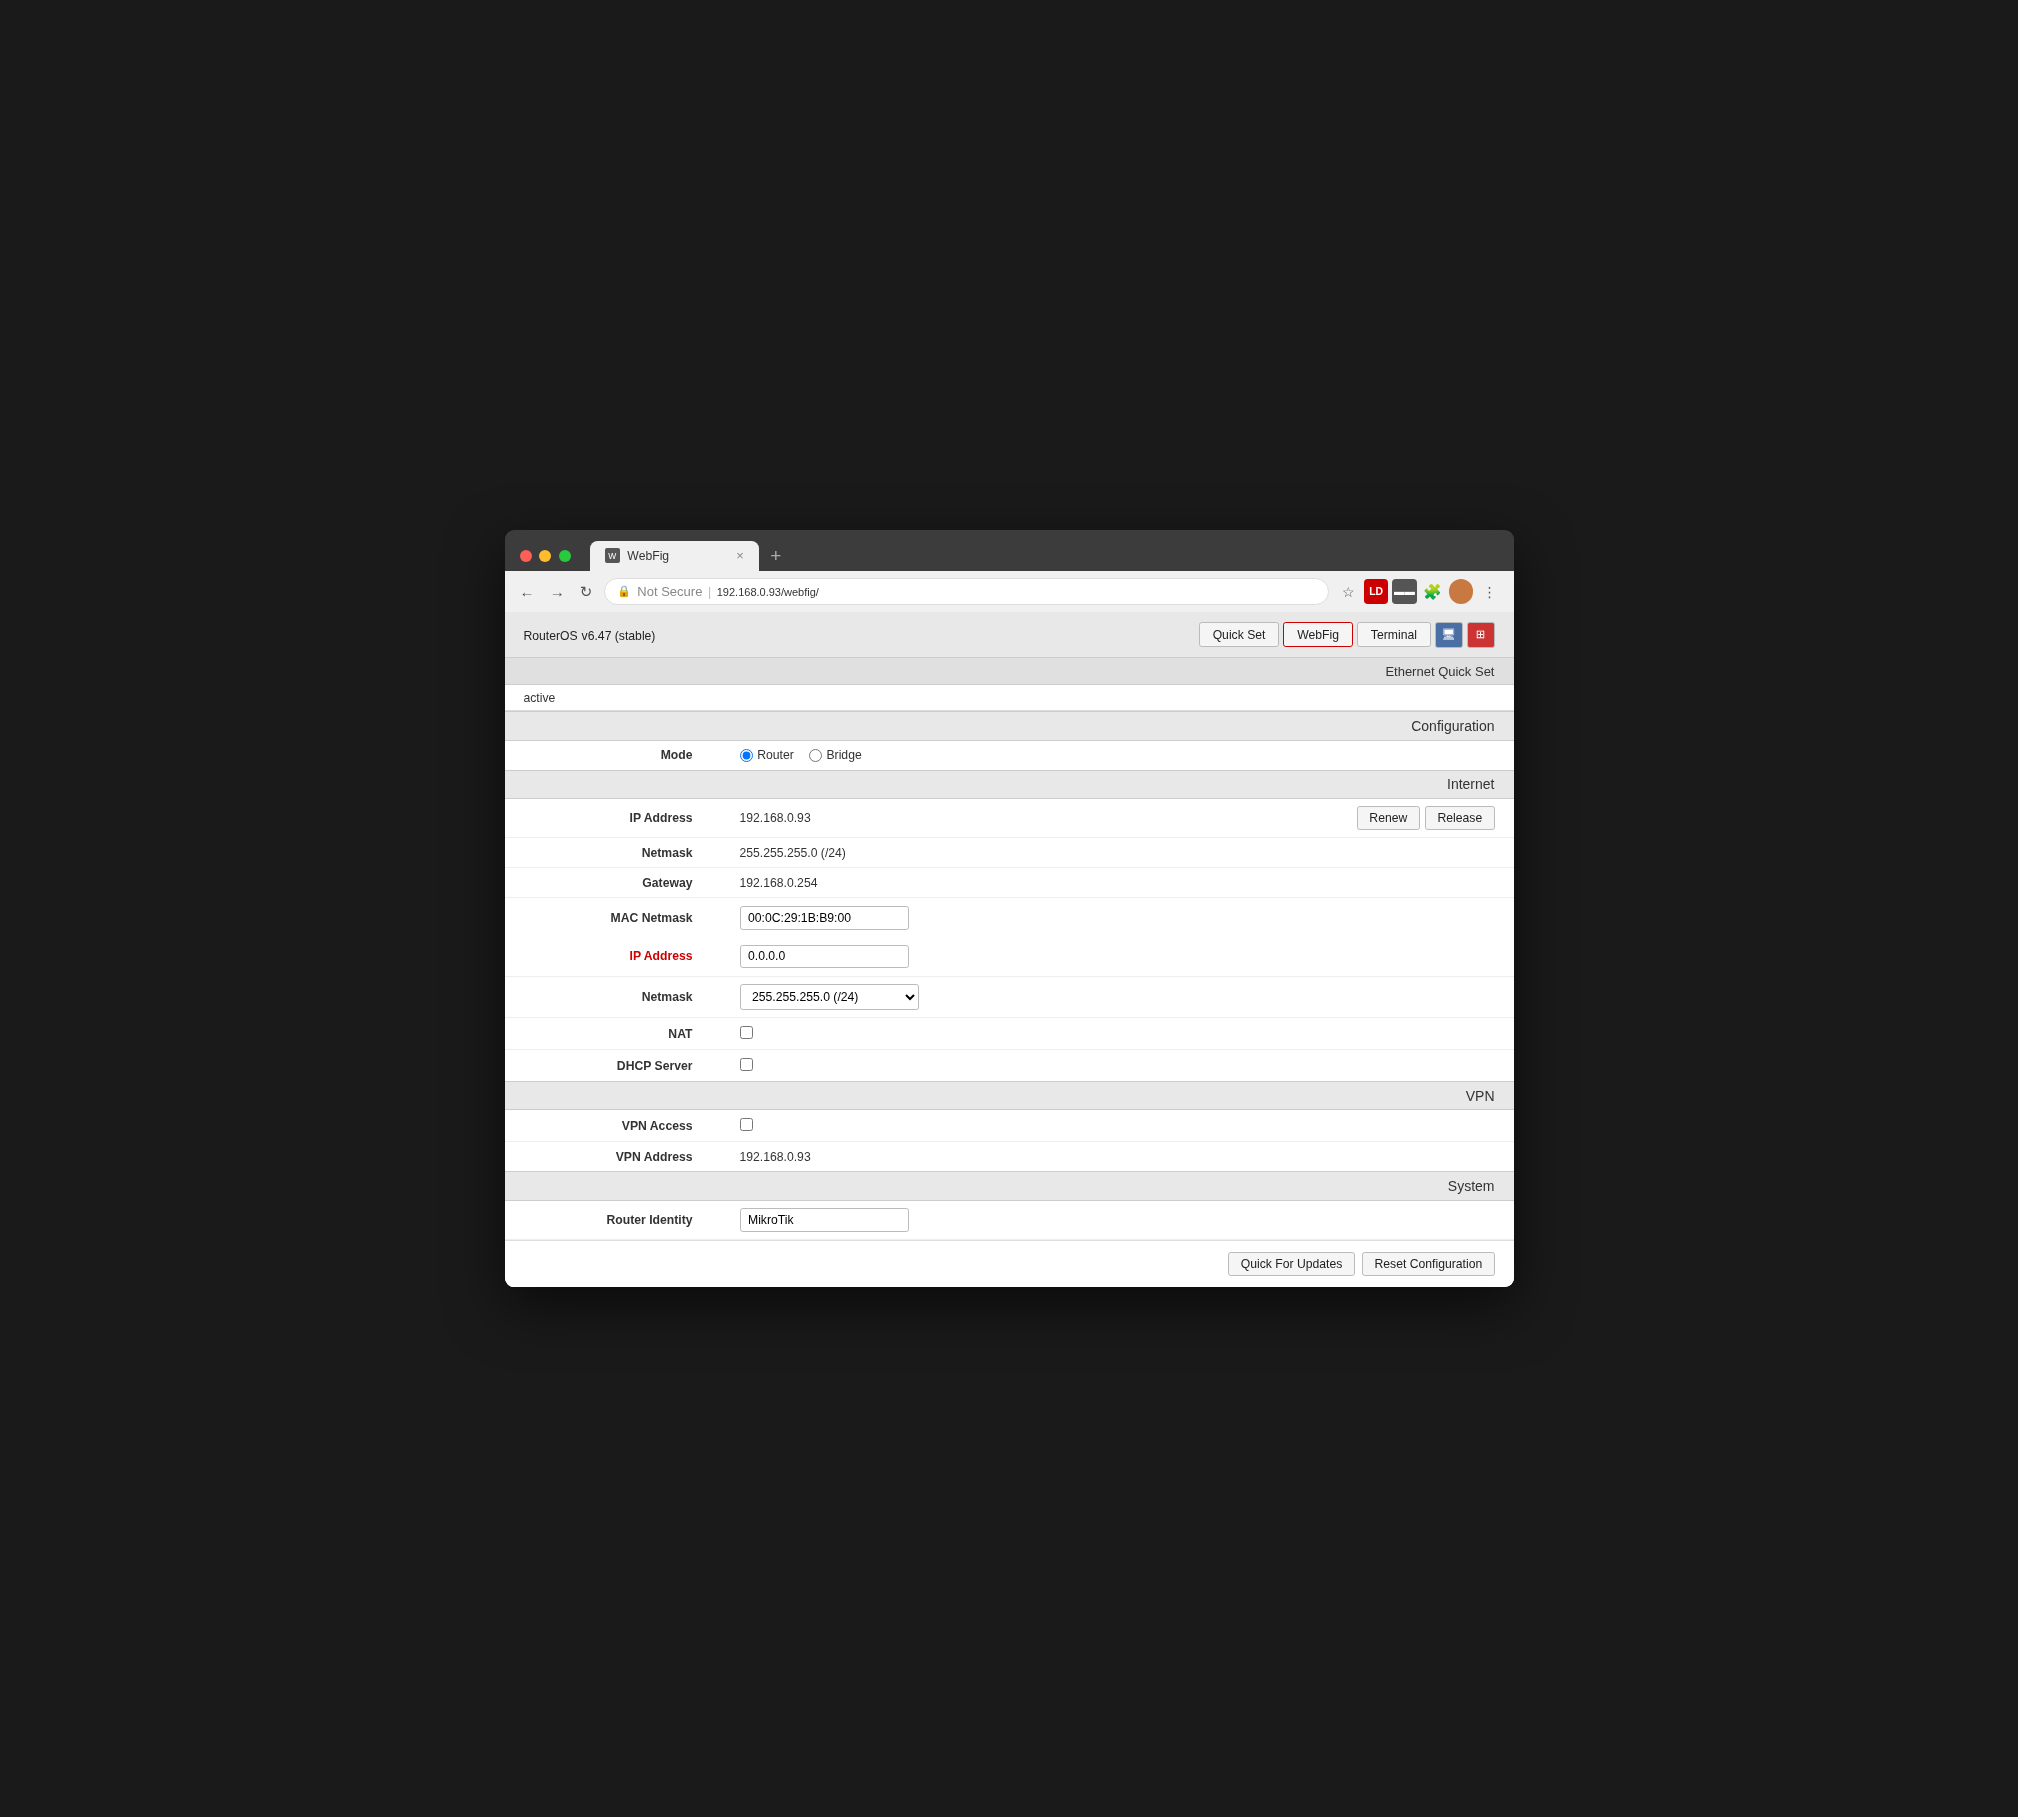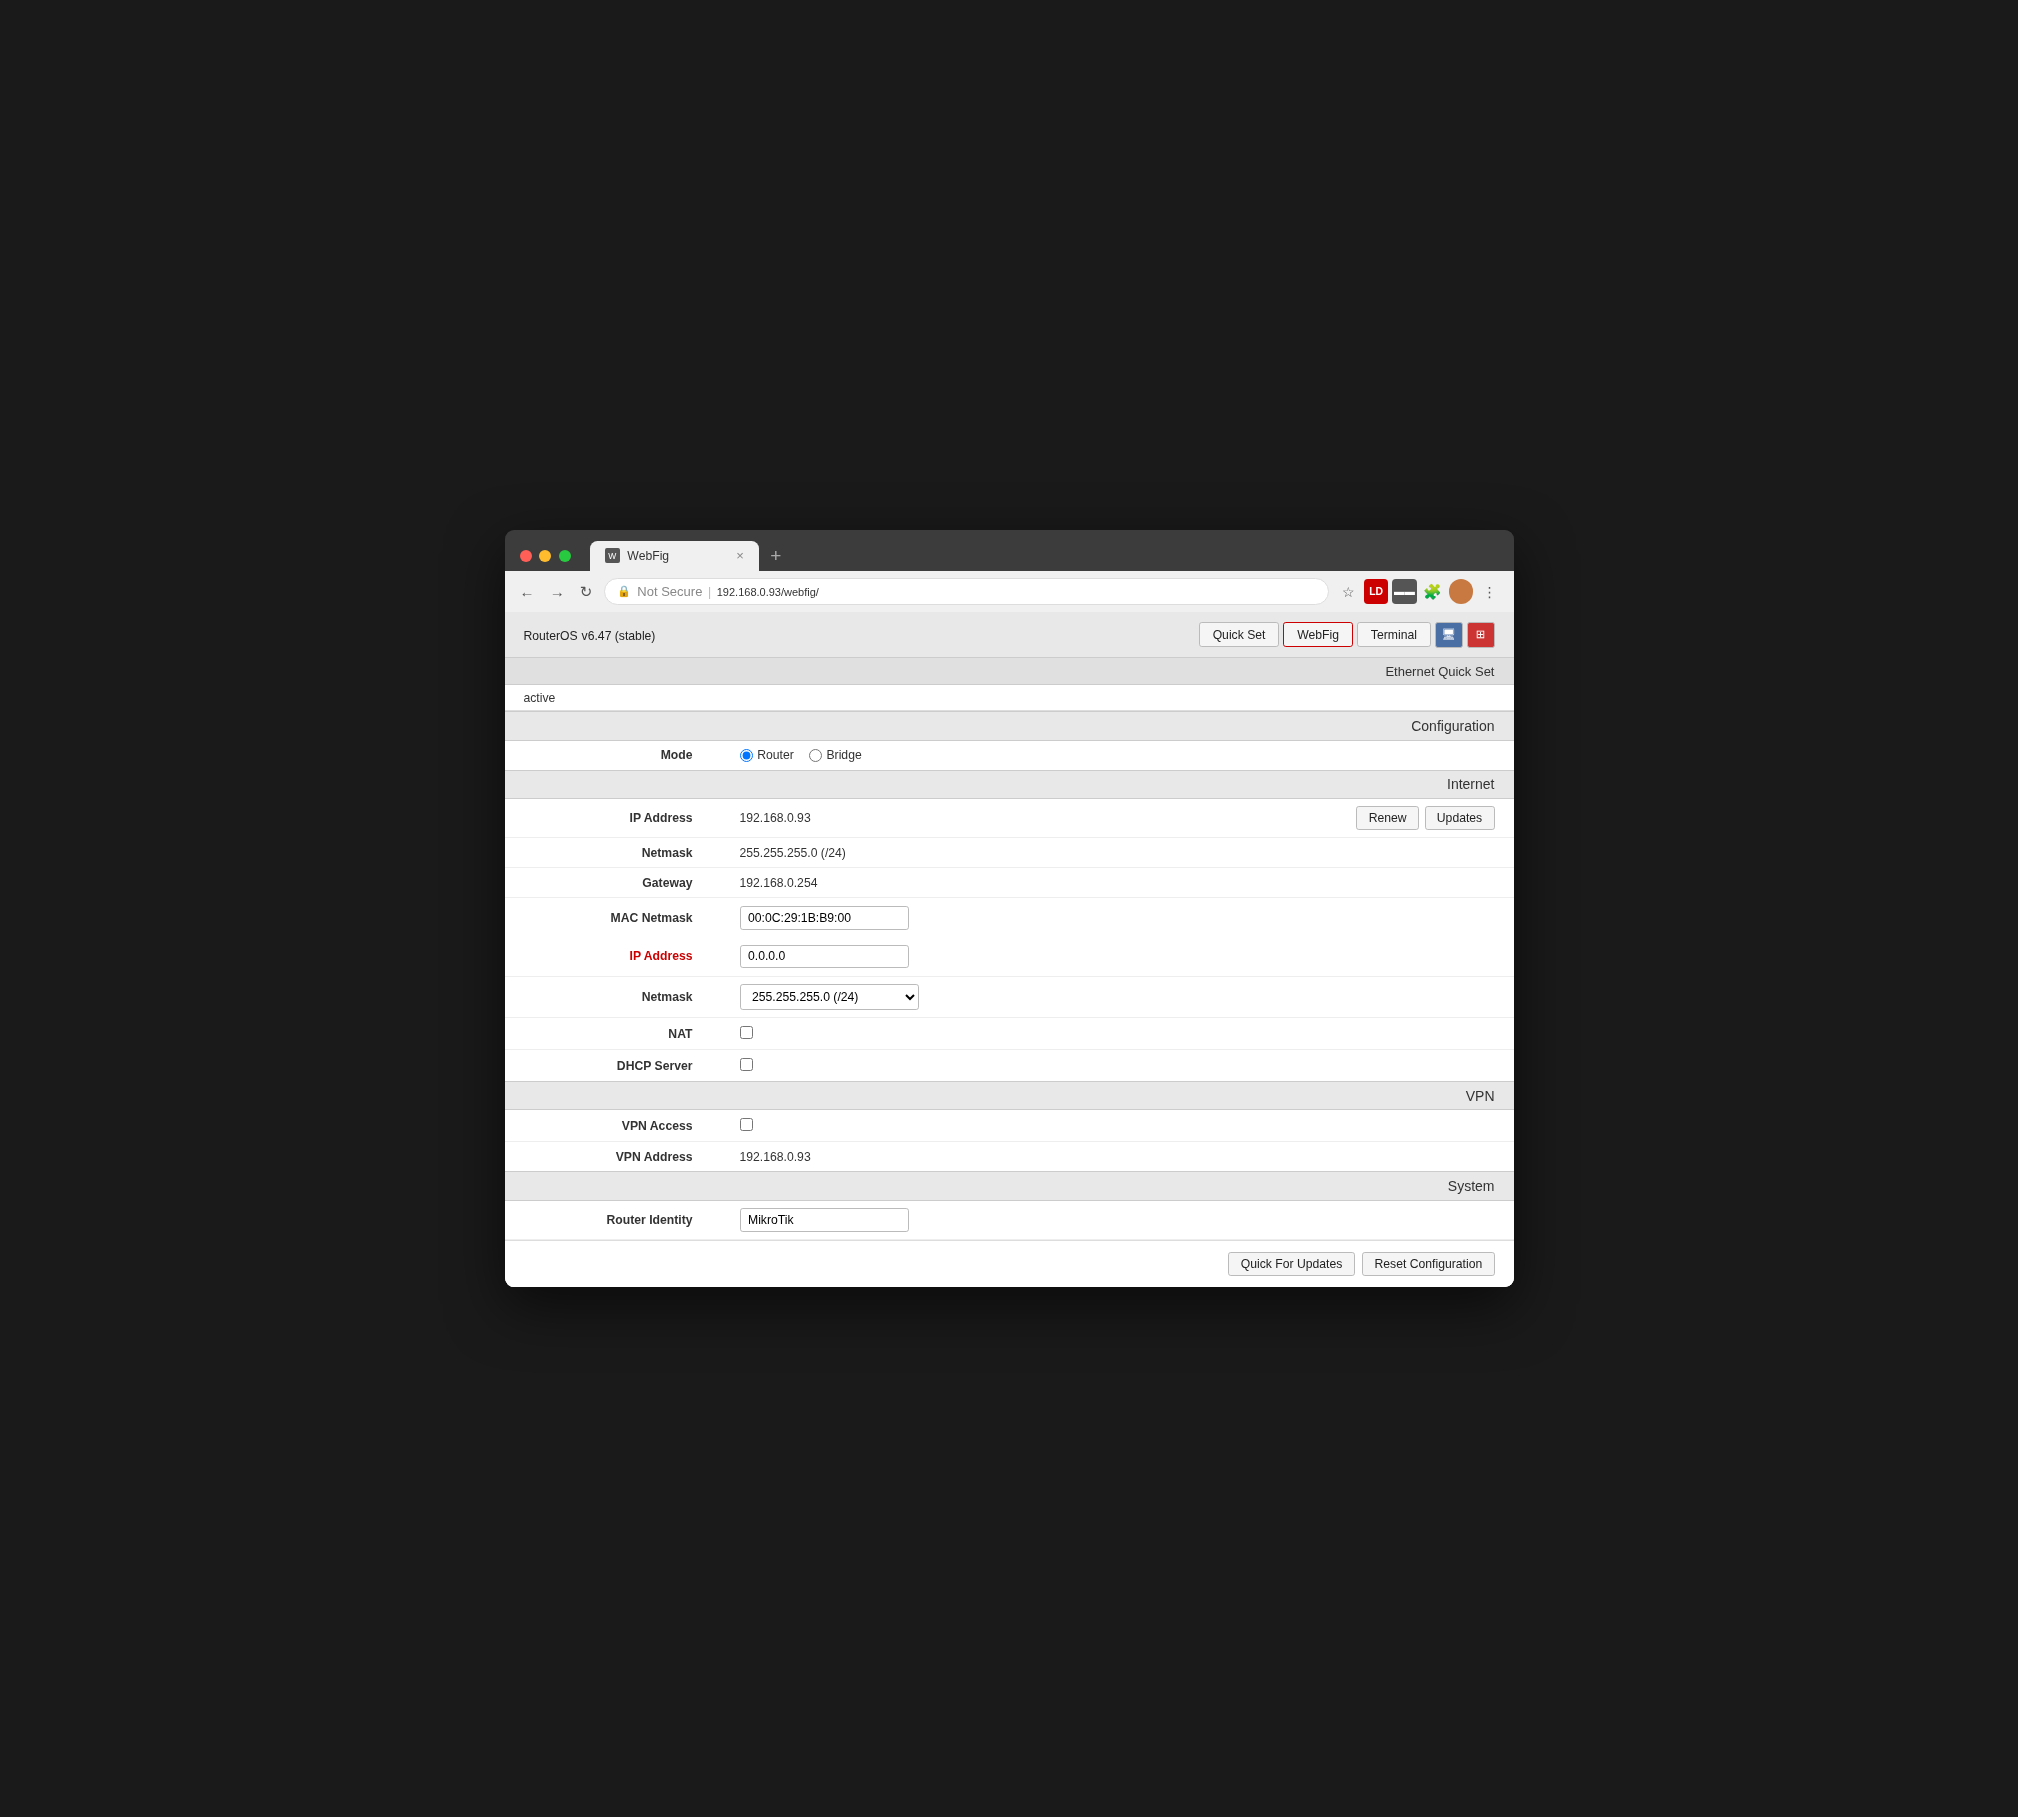--- a/index.html
+++ b/index.html
@@ -468,21 +468,21 @@
     <div class="section">
       <div class="section-header">
         <span>Internet</span>
       </div>
       <div class="form-row">
         <div class="form-label">IP Address</div>
         <div class="form-value-with-buttons">
           <span class="form-value">192.168.0.93</span>
           <div style="margin-left:auto;display:flex;gap:5.6px;">
             <button class="action-btn">Renew</button>
-            <button class="action-btn">Updates</button>
+            <button class="action-btn">Release</button>
           </div>
         </div>
       </div>
       <div class="form-row">
         <div class="form-label">Netmask</div>
         <div class="form-value">255.255.255.0 (/24)</div>
       </div>
       <div class="form-row">
         <div class="form-label">Gateway</div>
         <div class="form-value">192.168.0.254</div>

